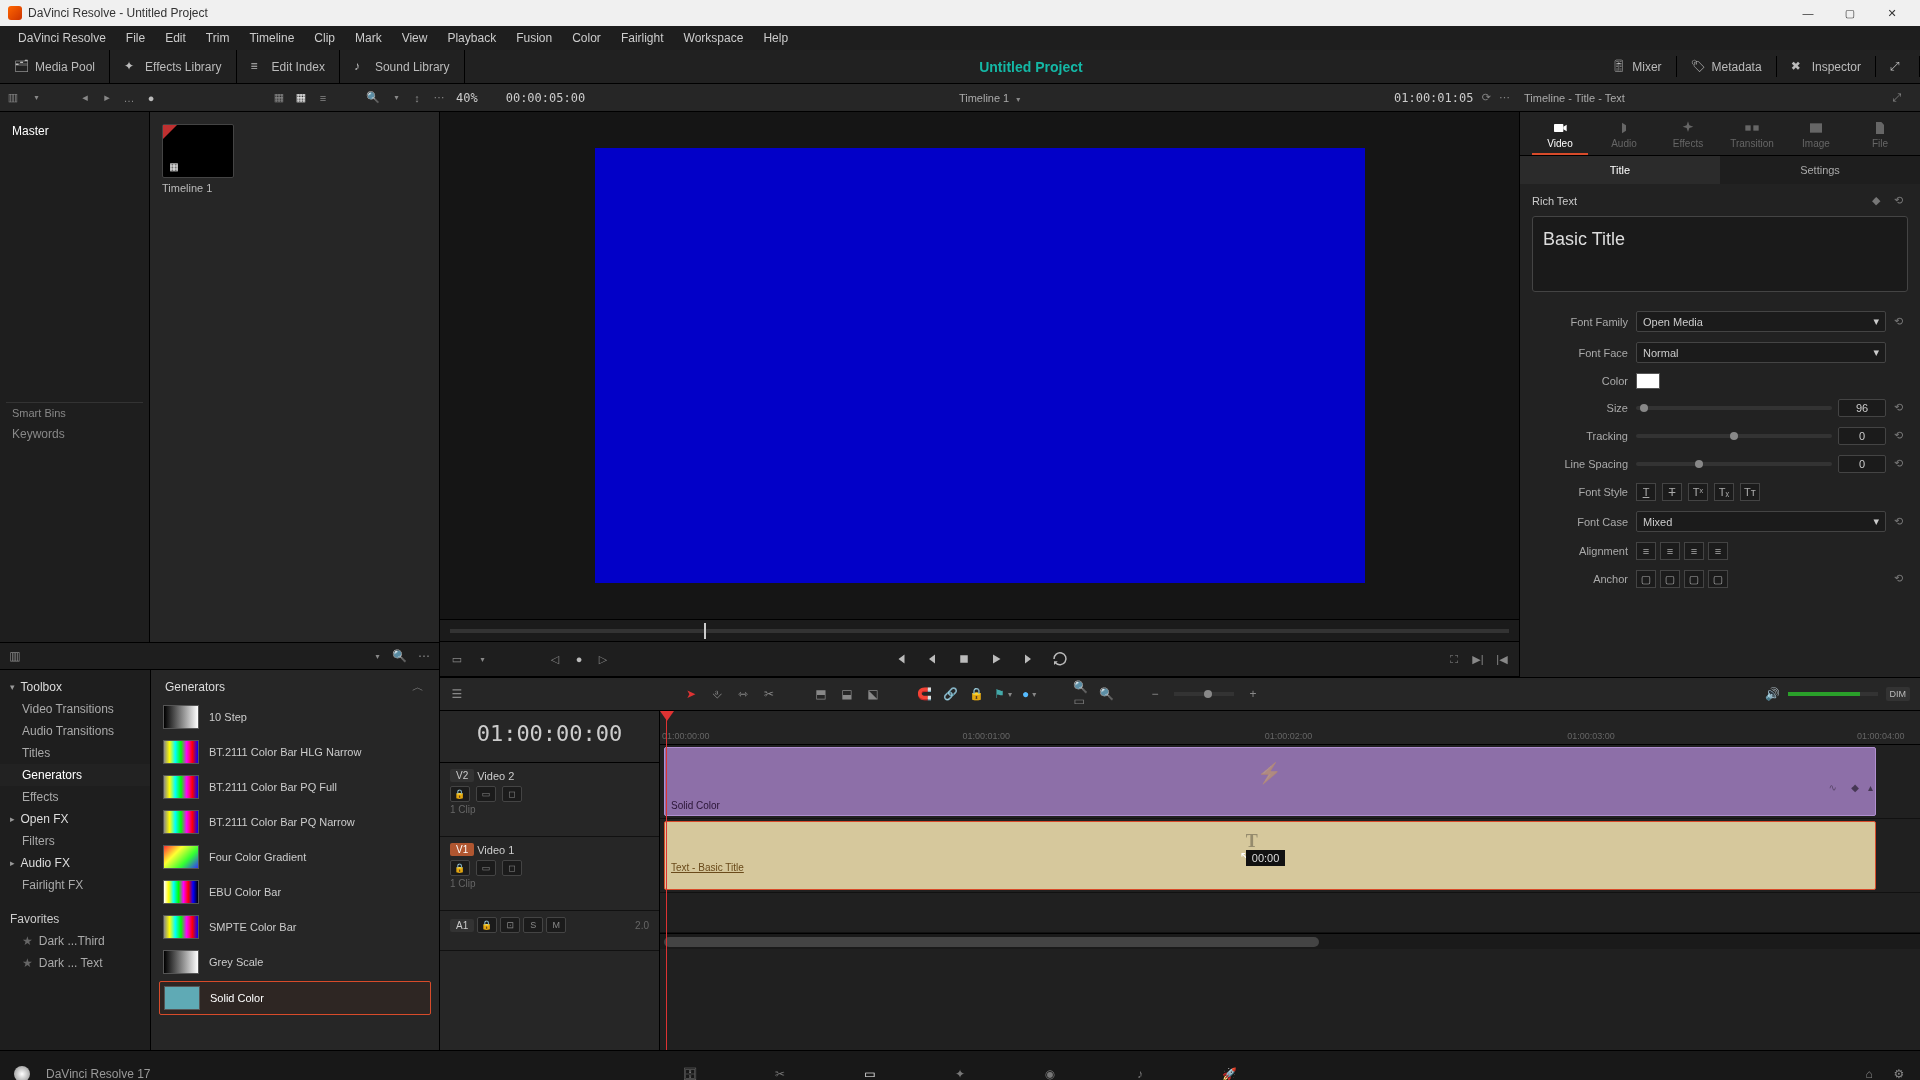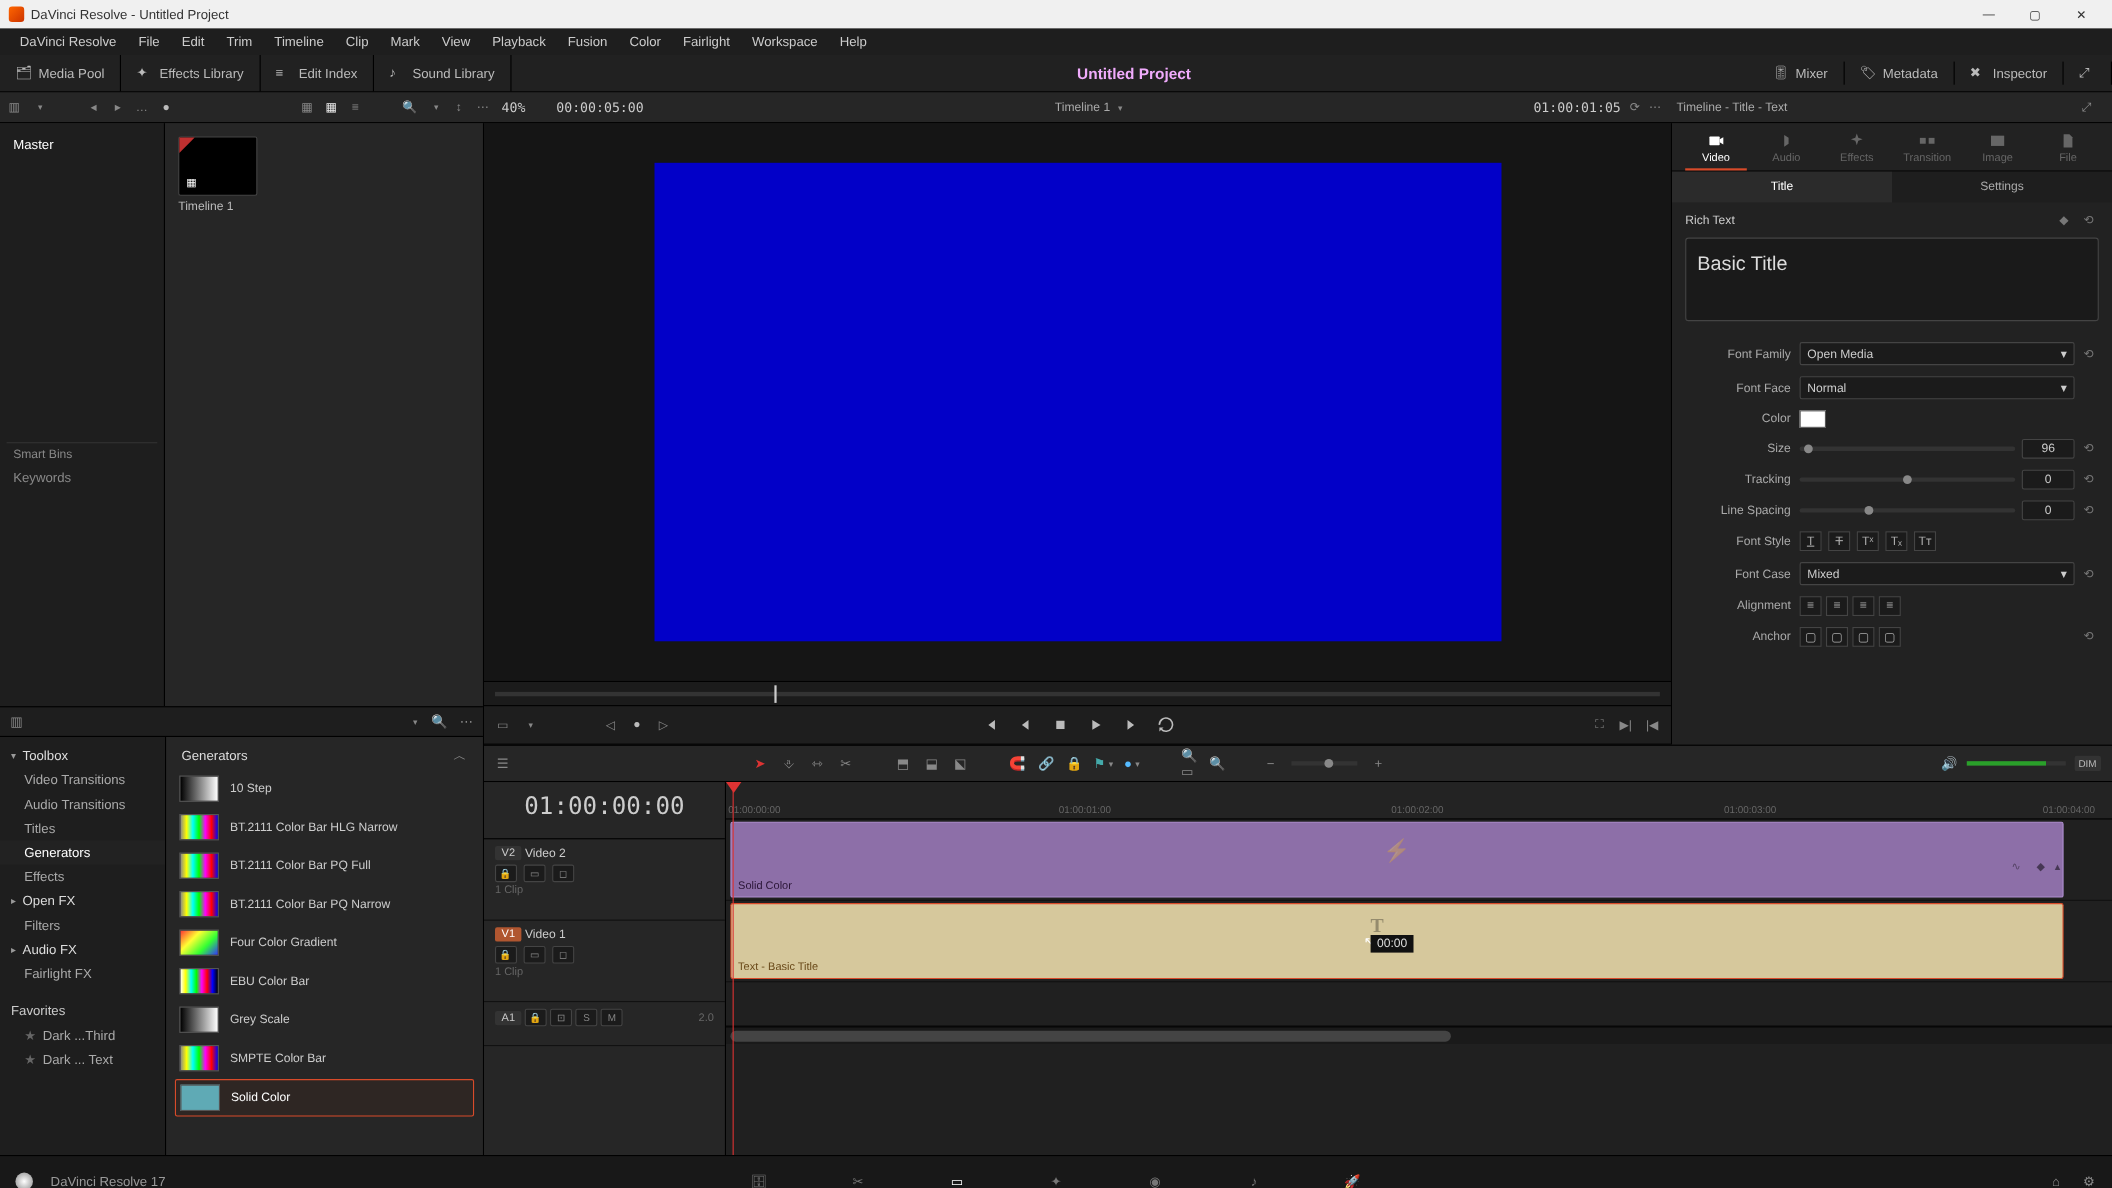--- a/index.html
+++ b/index.html
@@ -14,21 +14,21 @@
 
 
 .menubar { height: 24px; background: #1e1e1e; display: flex; align-items: center; padding: 0 8px; font-size: 12px; color: #ccc; }
 .menubar .mitem { padding: 2px 10px; cursor: pointer; }
 
 
 .toolbar { height: 34px; background: #212121; display: flex; align-items: center; border-bottom: 1px solid #000; }
 .tb-group { display: flex; align-items: center; gap: 4px; padding: 0 6px; border-right: 1px solid #000; height: 100%; }
 .tb-btn { display: flex; align-items: center; gap: 6px; padding: 3px 8px; font-size: 12px; color: #bbb; cursor: pointer; border-radius: 2px; }
 .tb-btn svg, .tb-btn .ico { width: 15px; height: 15px; fill: #bbb; stroke: #bbb; }
-.project-title { flex: 1; text-align: center; font-size: 14px; font-weight: 600; color: #f0abfc; }
+.project-title { flex: 1; text-align: center; font-size: 14px; font-weight: 600; color: #14b8a6; }
 .tb-right { display: flex; align-items: center; }
 
 
 .subbar { height: 28px; background: #262626; display: flex; align-items: center; padding: 0 6px; font-size: 11px; color: #aaa; border-bottom:1px solid #000;}
 .subbar .left, .subbar .center, .subbar .right { display:flex; align-items:center; gap:8px;}
 .subbar .center { flex:1; justify-content:center; }
 .subbar .right { justify-content:flex-end; }
 .small-ico { width:14px; height:14px; display:inline-flex; align-items:center; justify-content:center; color:#888;}
 .readout { font-family: "Consolas", monospace; font-size:12px; color:#ccc; }
 
@@ -131,21 +131,21 @@
 
 .track { height:74px; border-bottom:1px solid #111; position:relative;}
 .clip { position:absolute; top:2px; bottom:2px; left:4px; right:44px; border-radius:2px; padding:4px 6px; font-size:10px;}
 .clip-v2 { background:#8d6fa8; border:1px solid #b08fd0;}
 .clip-v2 .fusion-icon { position:absolute; left:50%; top:20%; transform:translateX(-50%); font-size:20px; color:rgba(255,255,255,0.3);}
 .clip-v2 .curve-icon { position:absolute; right:38px; top:50%; color:rgba(0,0,0,0.4);}
 .clip-v2 .kf-icon { position:absolute; right:16px; top:50%; color:rgba(0,0,0,0.5);}
 .clip-v2 .kf-arrow { position:absolute; right:2px; top:50%; color:rgba(0,0,0,0.5);}
 .clip-v2 .clip-name { position:absolute; left:6px; bottom:4px; color:#2a1536;}
 .clip-v1 { background:#d6c89c; border:1px solid #d84b2a;}
-.clip-v1 .clip-name { position:absolute; left:6px; bottom:4px; color:#6a4a1a;}
+.clip-v1 .clip-name { position:absolute; left:6px; bottom:16px; color:#6a4a1a;text-decoration:underline;}
 .clip-v1 .tc-badge { position:absolute; left:48%; top:42%; background:#111; color:#ddd; padding:2px 6px; font-size:11px; display:flex; align-items:center; gap:4px;}
 .clip-v1 .title-icon { position:absolute; left:48%; top:14%; color:rgba(0,0,0,0.3); font-size:18px; font-weight:bold; font-family:serif;}
 .clip-v1 .cursor-arrow { position:absolute; left:47.5%; top:40%; color:#fff; font-size:12px;}
 .audio-track { height:40px; border-bottom:1px solid #111;}
 
 .tl-hscroll { height:16px; background:#1a1a1a; border-top:1px solid #000; position:relative;}
 .tl-hscroll .thumb { position:absolute; height:10px; top:3px; left:4px; width:52%; background:#444; border-radius:5px;}
 
 
 .pagebar { height:47px; background:#181818; display:flex; align-items:center; justify-content:center; gap:70px; border-top:1px solid #000; position:relative;}
@@ -357,26 +357,26 @@
           </div>
         <div class="gen-row">
             <div class="gen-swatch" style="background:linear-gradient(135deg,#f33,#ff3,#3f3,#33f);"></div>
             <div class="gen-label">Four Color Gradient</div>
           </div>
         <div class="gen-row">
             <div class="gen-swatch" style="background:linear-gradient(90deg,#fff,#ff0,#0ff,#0f0,#f0f,#f00,#00f,#000);"></div>
             <div class="gen-label">EBU Color Bar</div>
           </div>
         <div class="gen-row">
+            <div class="gen-swatch" style="background:linear-gradient(90deg,#888,#ff0,#0ff,#0f0,#f0f,#f00,#00f);"></div>
+            <div class="gen-label">SMPTE Color Bar</div>
+          </div>
+        <div class="gen-row">
             <div class="gen-swatch" style="background:linear-gradient(90deg,#000,#fff);"></div>
             <div class="gen-label">Grey Scale</div>
-          </div>
-        <div class="gen-row">
-            <div class="gen-swatch" style="background:linear-gradient(90deg,#888,#ff0,#0ff,#0f0,#f0f,#f00,#00f);"></div>
-            <div class="gen-label">SMPTE Color Bar</div>
           </div>
         <div class="gen-row sel">
             <div class="gen-swatch" style="background:#5faab5;"></div>
             <div class="gen-label" style="color:#fff;">Solid Color</div>
           </div>
 
       </div>
     </div>
   </div>
 

